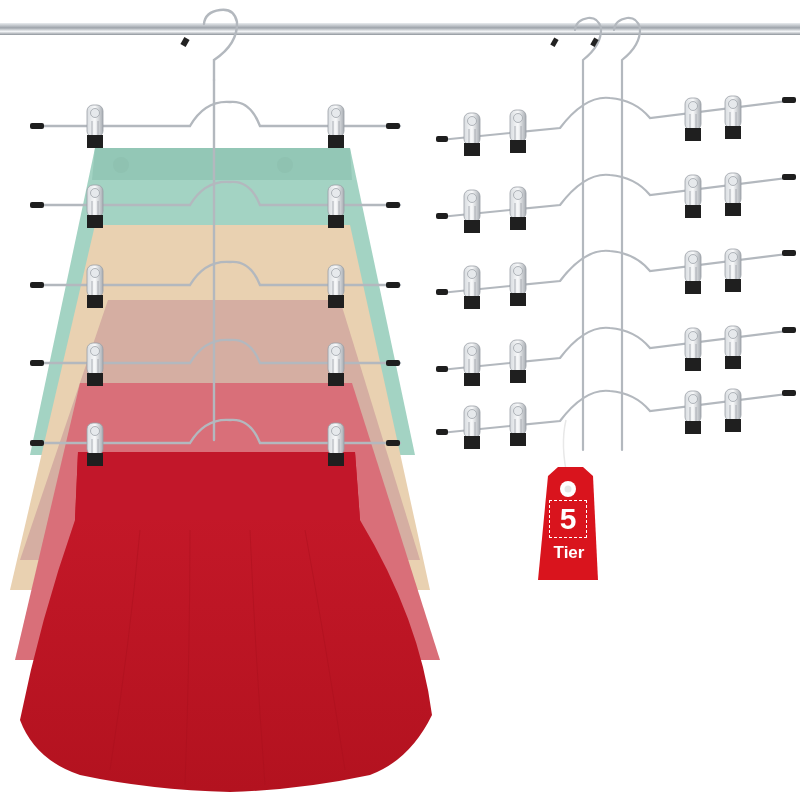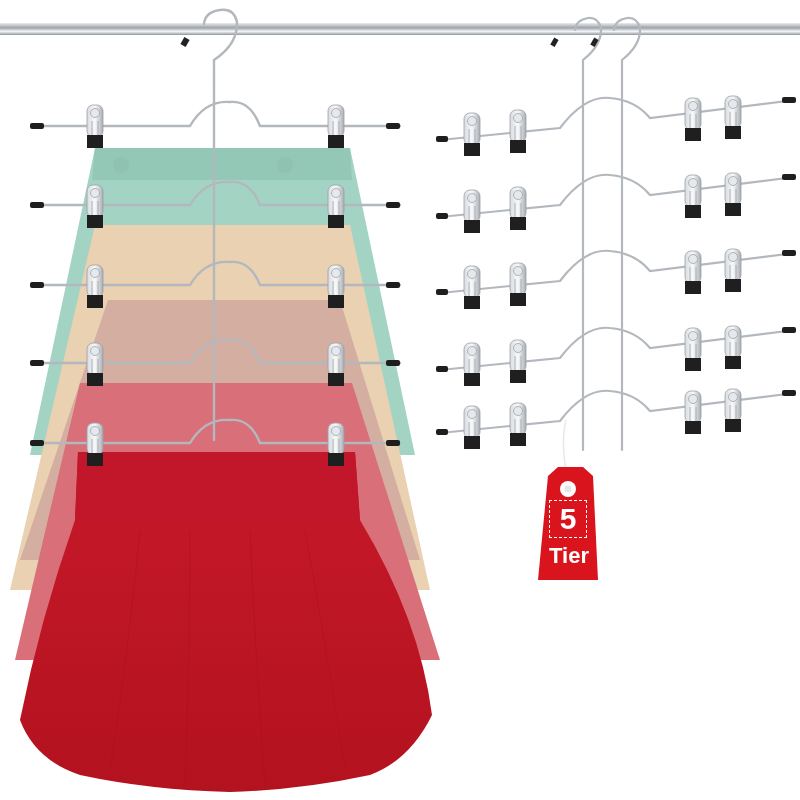--- a/index.html
+++ b/index.html
@@ -1,19 +1,19 @@
 <!DOCTYPE html>
 <html><head>
   <meta charset="utf-8">
   <style>
     html, body { margin: 0; padding: 0; background: #ffffff; }
     body { width: 800px; height: 800px; overflow: hidden; position: relative; font-family: "Liberation Sans", sans-serif; }
     #scene { position: absolute; left: 0; top: 0; width: 800px; height: 800px; }
     .tag-num { position: absolute; left: 549px; top: 500px; width: 38px; height: 38px; border: 1.5px dashed #ffffff; box-sizing: border-box; color: #fff; font-weight: bold; font-size: 30px; line-height: 36px; text-align: center; font-family: "Liberation Sans", sans-serif; }
-    .tag-word { position: absolute; left: 538px; top: 543px; width: 62px; text-align: center; color: #fff; font-weight: bold; font-size: 22px; font-family: "Liberation Sans", sans-serif; }
+    .tag-word { position: absolute; left: 538px; top: 543px; width: 62px; text-align: center; color: #fff; font-weight: bold; font-size: 17px; font-family: "Liberation Sans", sans-serif; }
   </style>
 </head>
 <body>
 
 <svg id="scene" viewBox="0 0 800 800" xmlns="http://www.w3.org/2000/svg">
   <defs>
     <linearGradient id="railGrad" x1="0" y1="0" x2="0" y2="1">
       <stop offset="0" stop-color="#e9ecef"></stop>
       <stop offset="0.4" stop-color="#9ea4ab"></stop>
       <stop offset="0.7" stop-color="#f4f6f8"></stop>

